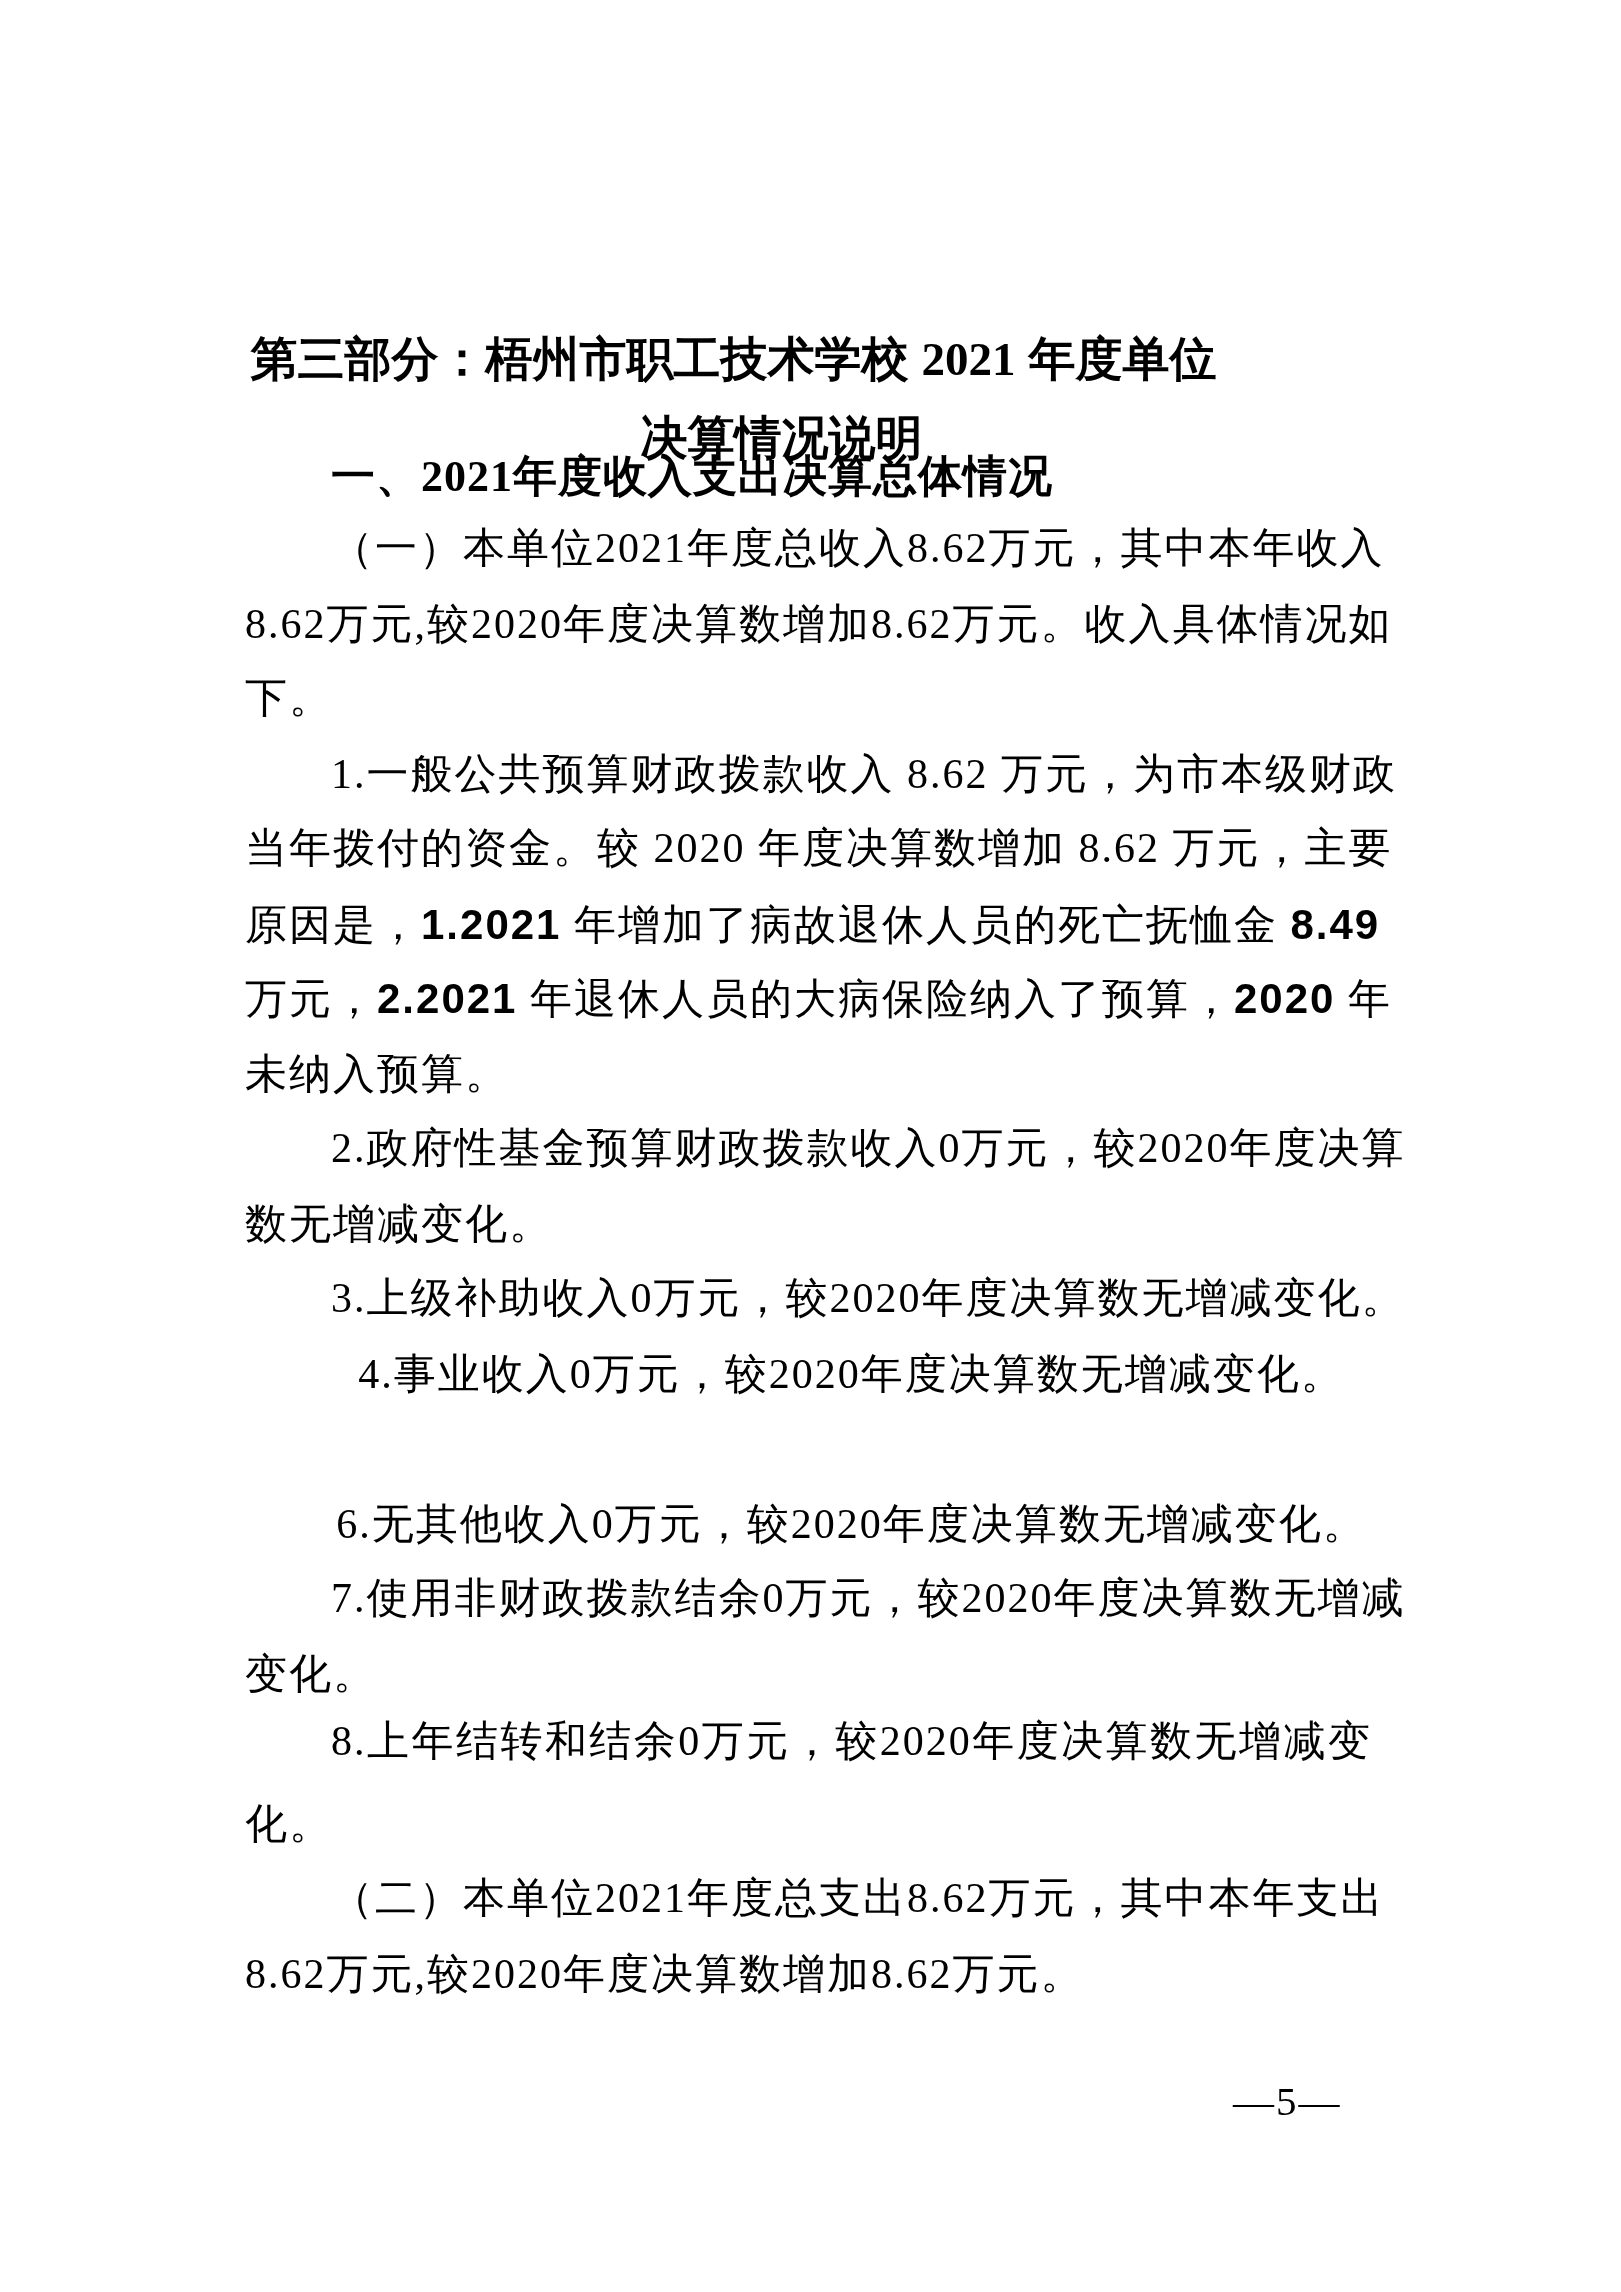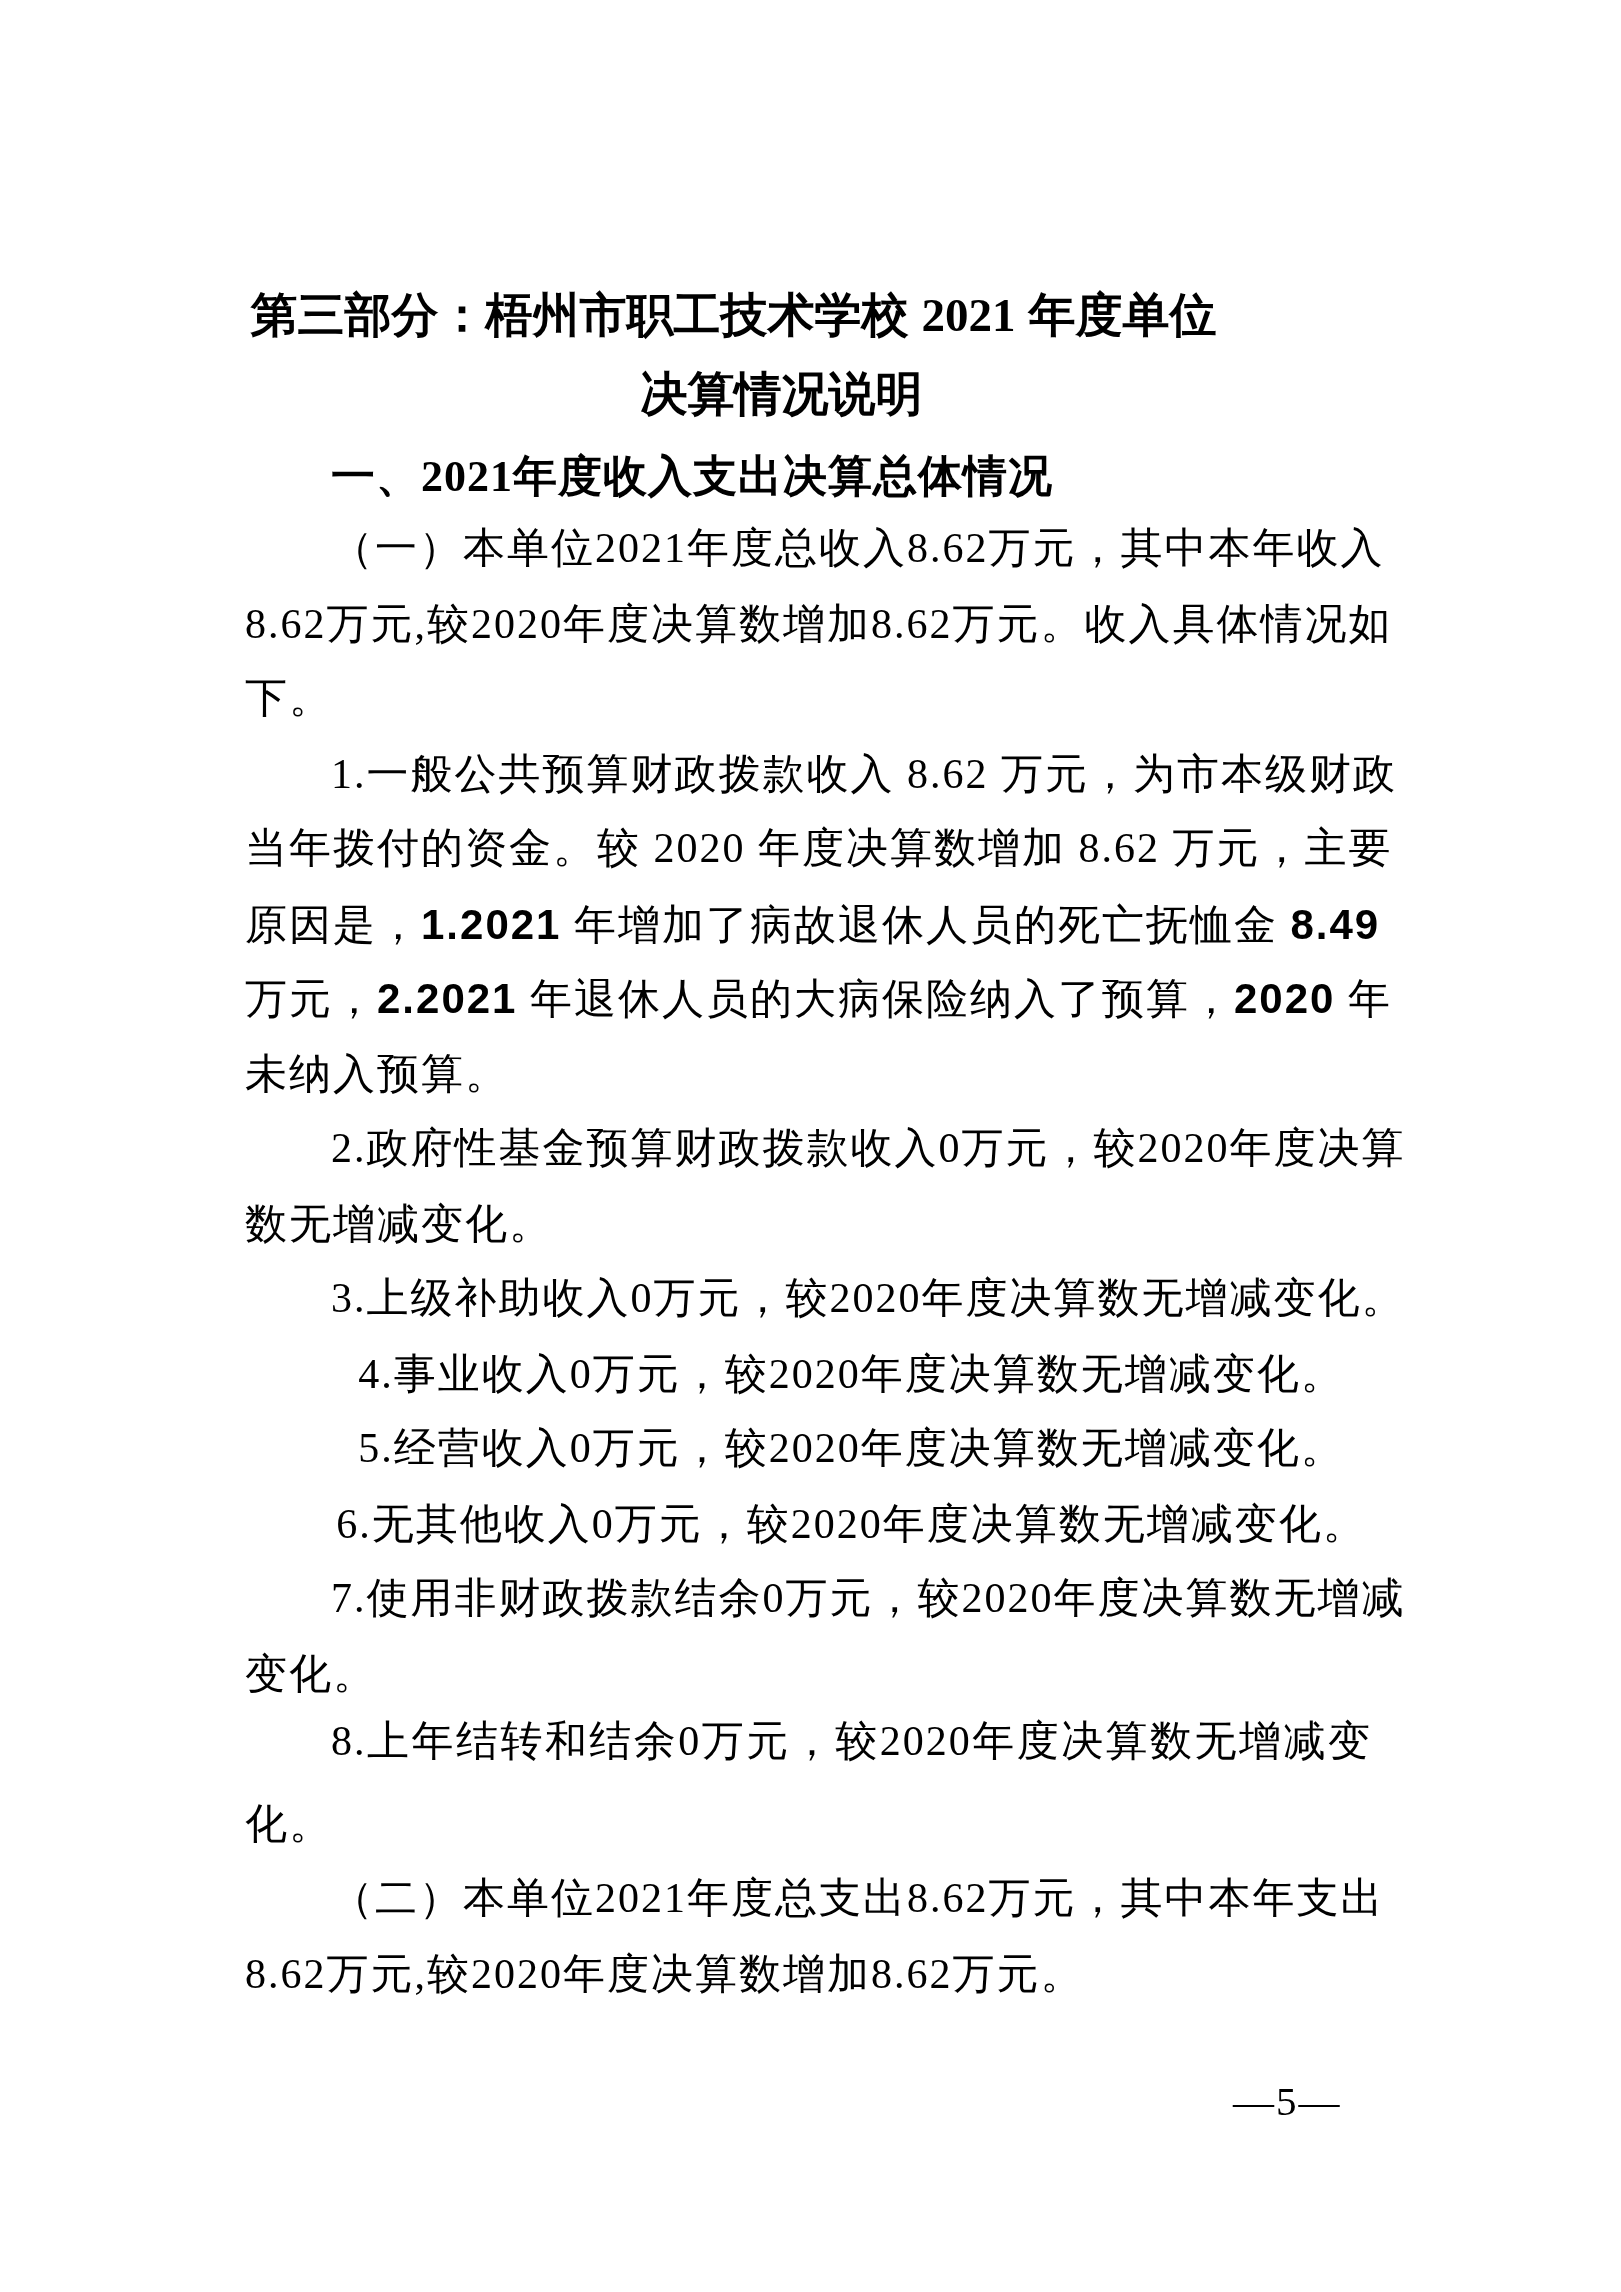--- a/index.html
+++ b/index.html
@@ -19,20 +19,21 @@
   .title {
     position: absolute;
     left: 0;
     width: 1467px;
     text-align: center;
     font-family: "Liberation Sans", "DejaVu Sans", sans-serif;
     font-weight: bold;
     font-size: 47px;
     line-height: 57px;
     white-space: nowrap;
+    margin-top: 44px;
   }
   .t1 { top: 286px; }
   .t2 { top: 365px; padding-left: 48px; }
   .title .num {
     font-family: "Liberation Serif", "DejaVu Serif", serif;
     font-weight: bold;
   }
   .heading {
     position: absolute;
     left: 245px;
@@ -97,21 +98,20 @@
 
   <div class="line j" style="top:897px"><span>原因是，</span><span class="bnum">1.2021</span><span> 年增加了病故退休人员的死亡抚恤金 </span><span class="bnum">8.49</span></div>
 
   <div class="line j" style="top:971px"><span>万元，</span><span class="bnum">2.2021</span><span> 年退休人员的大病保险纳入了预算，</span><span class="bnum">2020</span><span> 年</span></div>
 
   <div class="line" style="top:1047px">未纳入预算。</div>
   <div class="line j ind" style="top:1121px">2.政府性基金预算财政拨款收入0万元，较2020年度决算</div>
   <div class="line" style="top:1197px">数无增减变化。</div>
   <div class="line j ind" style="top:1271px">3.上级补助收入0万元，较2020年度决算数无增减变化。</div>
   <div class="line ind" style="top:1347px">4.事业收入0万元，较2020年度决算数无增减变化。</div>
-  <div class="line ind" style="top:1421px">5.经营收入0万元，较2020年度决算数无增减变化。</div>
   <div class="line ind" style="top:1497px">6.无其他收入0万元，较2020年度决算数无增减变化。</div>
   <div class="line j ind" style="top:1571px">7.使用非财政拨款结余0万元，较2020年度决算数无增减</div>
   <div class="line" style="top:1647px">变化。</div>
   <div class="line j ind" style="top:1714px">8.上年结转和结余0万元，较2020年度决算数无增减变</div>
   <div class="line" style="top:1797px">化。</div>
   <div class="line j ind" style="top:1871px">（二）本单位2021年度总支出8.62万元，其中本年支出</div>
   <div class="line" style="top:1947px">8.62万元,较2020年度决算数增加8.62万元。</div>
 
   <div class="pagenum">—5—</div>
 

